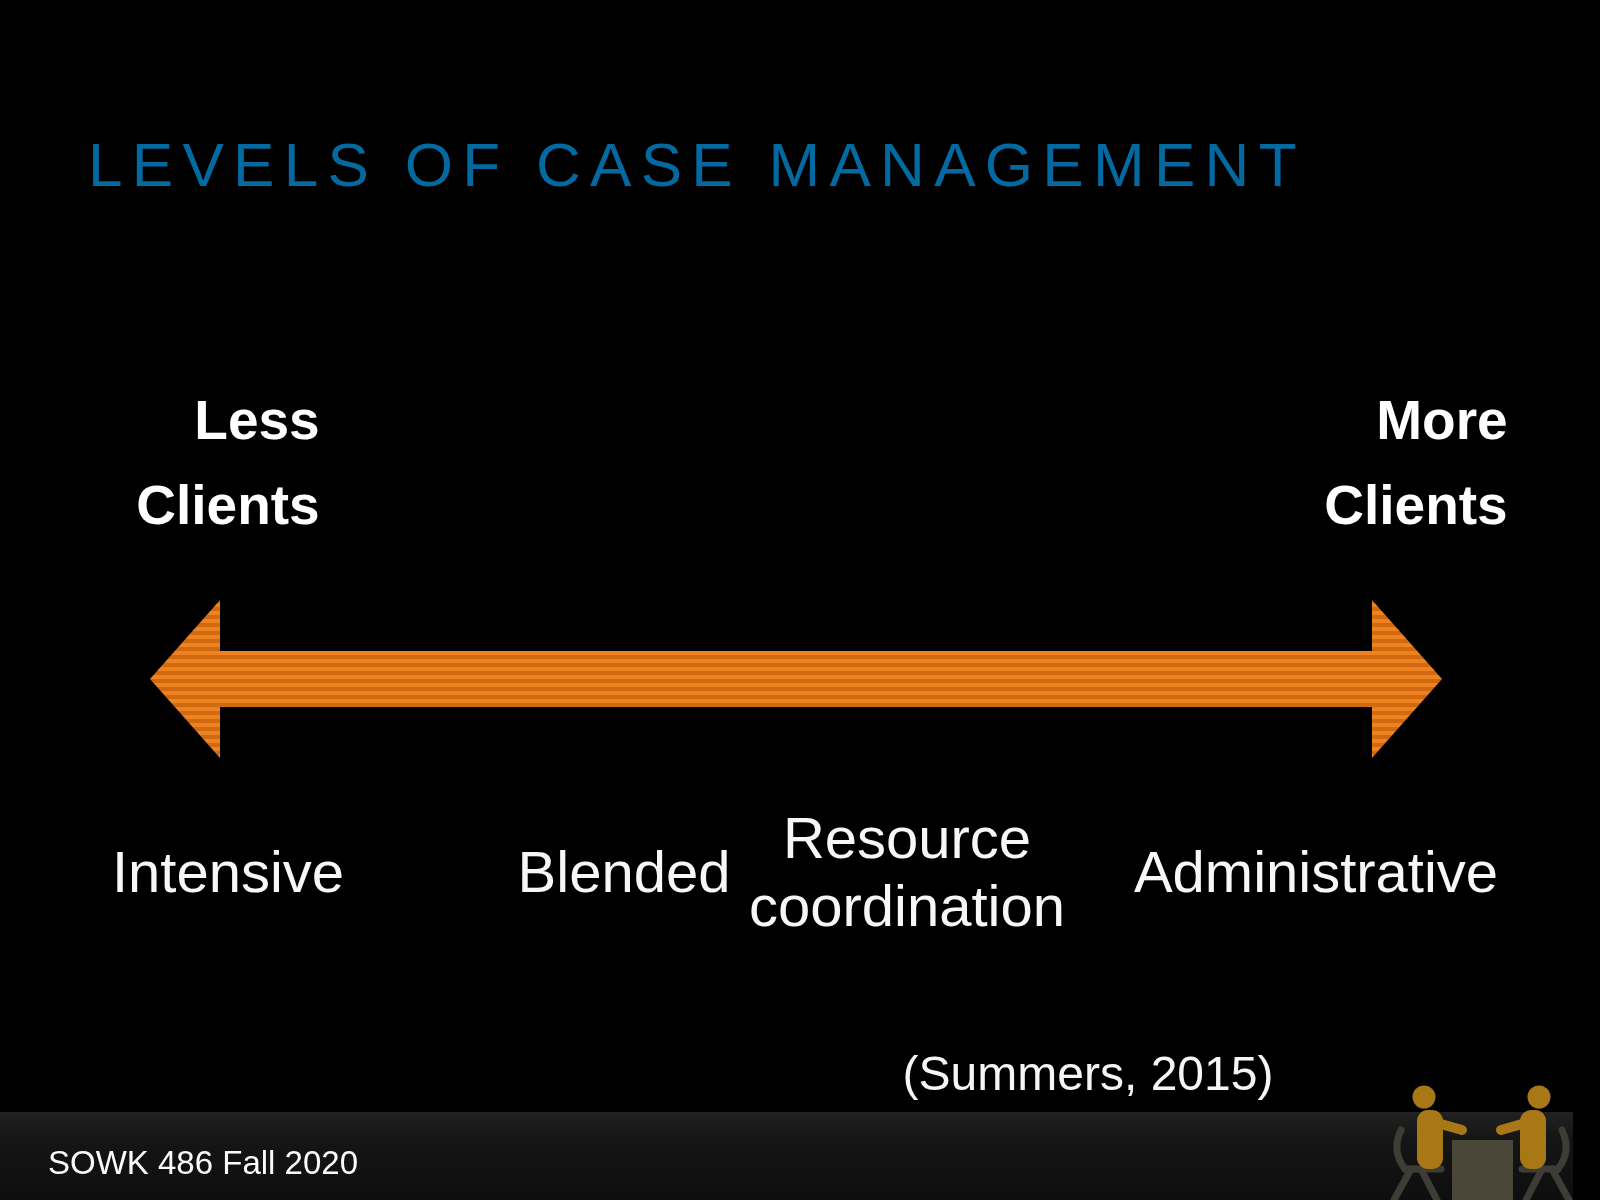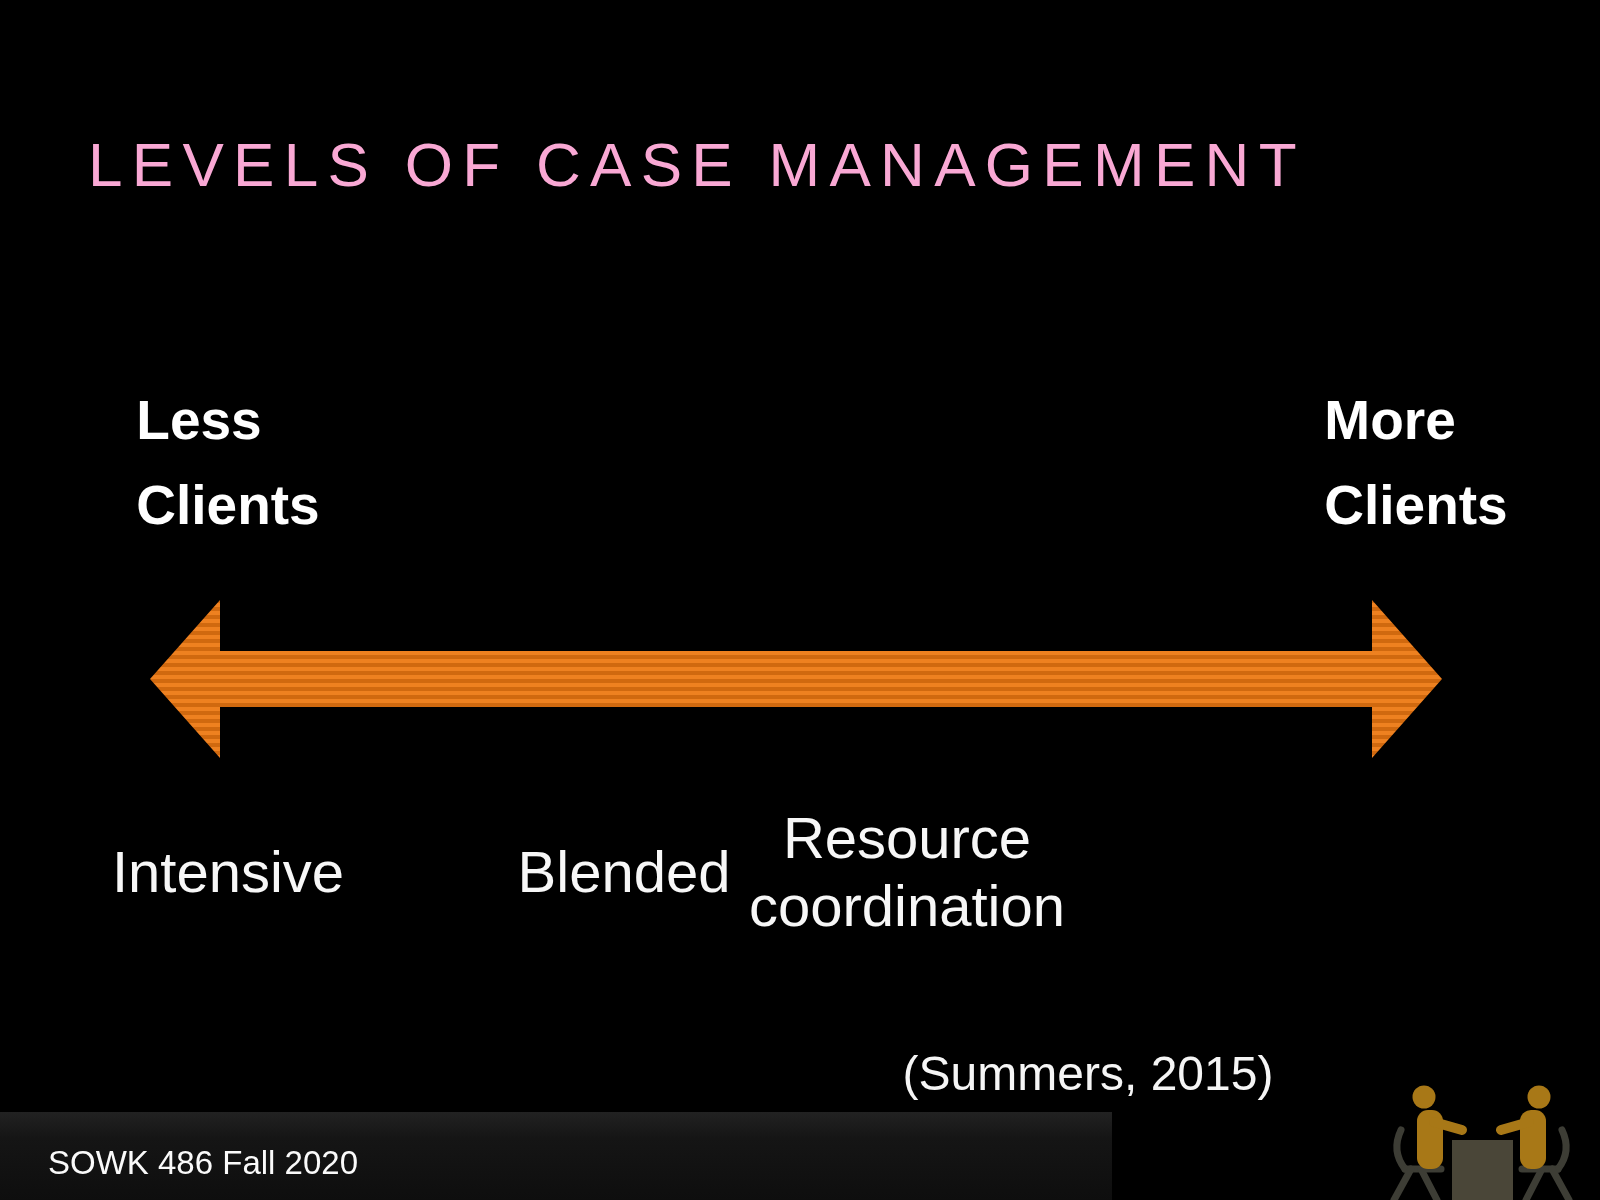--- a/index.html
+++ b/index.html
@@ -4,45 +4,45 @@
 <style>
   html,body{margin:0;padding:0;background:#000;}
   body{width:1600px;height:1200px;overflow:hidden;}
   .slide{
     position:relative;width:1600px;height:1200px;background:#000;
     font-family:"Liberation Sans","DejaVu Sans",sans-serif;color:#ffffff;
   }
   .title{
     position:absolute;left:88px;top:92px;
     font-size:62px;font-weight:300;letter-spacing:.15em;
-    color:#f9a8d4;white-space:nowrap;line-height:1;
+    color:#0369a1;white-space:nowrap;line-height:1;
   }
   .endpoint{
     position:absolute;top:378px;transform:translateX(-50%);
-    text-align:left;font-weight:bold;font-size:55px;line-height:1.55;
+    text-align:right;font-weight:bold;font-size:55px;line-height:1.55;
     color:#ffffff;
   }
   .endpoint-less{left:228px;}
   .endpoint-more{left:1416px;}
   .arrow-svg{position:absolute;left:145px;top:595px;}
   .level{
     position:absolute;top:872px;transform:translate(-50%,-50%);
     font-size:58px;font-weight:300;color:#f7f7f7;
     text-align:center;line-height:1.17;white-space:nowrap;
   }
   .level-intensive{left:228px;text-align:center;}
   .level-blended{left:592px;margin-left:32px;}
   .level-resource{left:907px;white-space:normal;width:440px;}
   .level-administrative{left:1316px;}
   .citation{
     position:absolute;left:1088px;top:1073px;transform:translate(-50%,-50%);
     font-size:48px;font-weight:300;color:#f5f5f5;white-space:nowrap;
   }
   .footer-bar{
-    position:absolute;left:0;top:1112px;width:1112px;height:88px;
+    position:absolute;left:0;top:1112px;width:1573px;height:88px;
     background:linear-gradient(180deg,#222222 0%,#151515 30%,#0e0e0e 100%);
     box-sizing:border-box;
     padding-left:24px;
   }
   .footer-text{
     position:absolute;top:34px;font-size:33px;font-weight:300;
     color:#fafafa;white-space:nowrap;line-height:1;
   }
   .footer-course{left:48px;}
   .footer-author{left:488px;}
@@ -71,20 +71,21 @@
         <rect width="8" height="8" fill="#ee8120"></rect>
         <rect y="4" width="8" height="4" fill="#d0690f"></rect>
       </pattern>
     </defs>
     <polygon points="5,84 75,5 75,56 1227,56 1227,5 1297,84 1227,163 1227,112 75,112 75,163" fill="url(#arrowStripes)"></polygon>
   </svg>
 
   <div class="level level-intensive">Intensive</div>
   <div class="level level-blended">Blended</div>
   <div class="level level-resource">Resource coordination</div>
+  <div class="level level-administrative">Administrative</div>
 
   <div class="citation">(Summers, 2015)</div>
 
   <div class="footer-bar">
     <span class="footer-text footer-course">SOWK 486 Fall 2020</span>
   </div>
 
   <svg class="meeting-icon" width="195" height="124" viewBox="0 0 195 124" aria-hidden="true">
 
     <g stroke="#3d3d35" stroke-width="7" fill="none" stroke-linecap="round">

